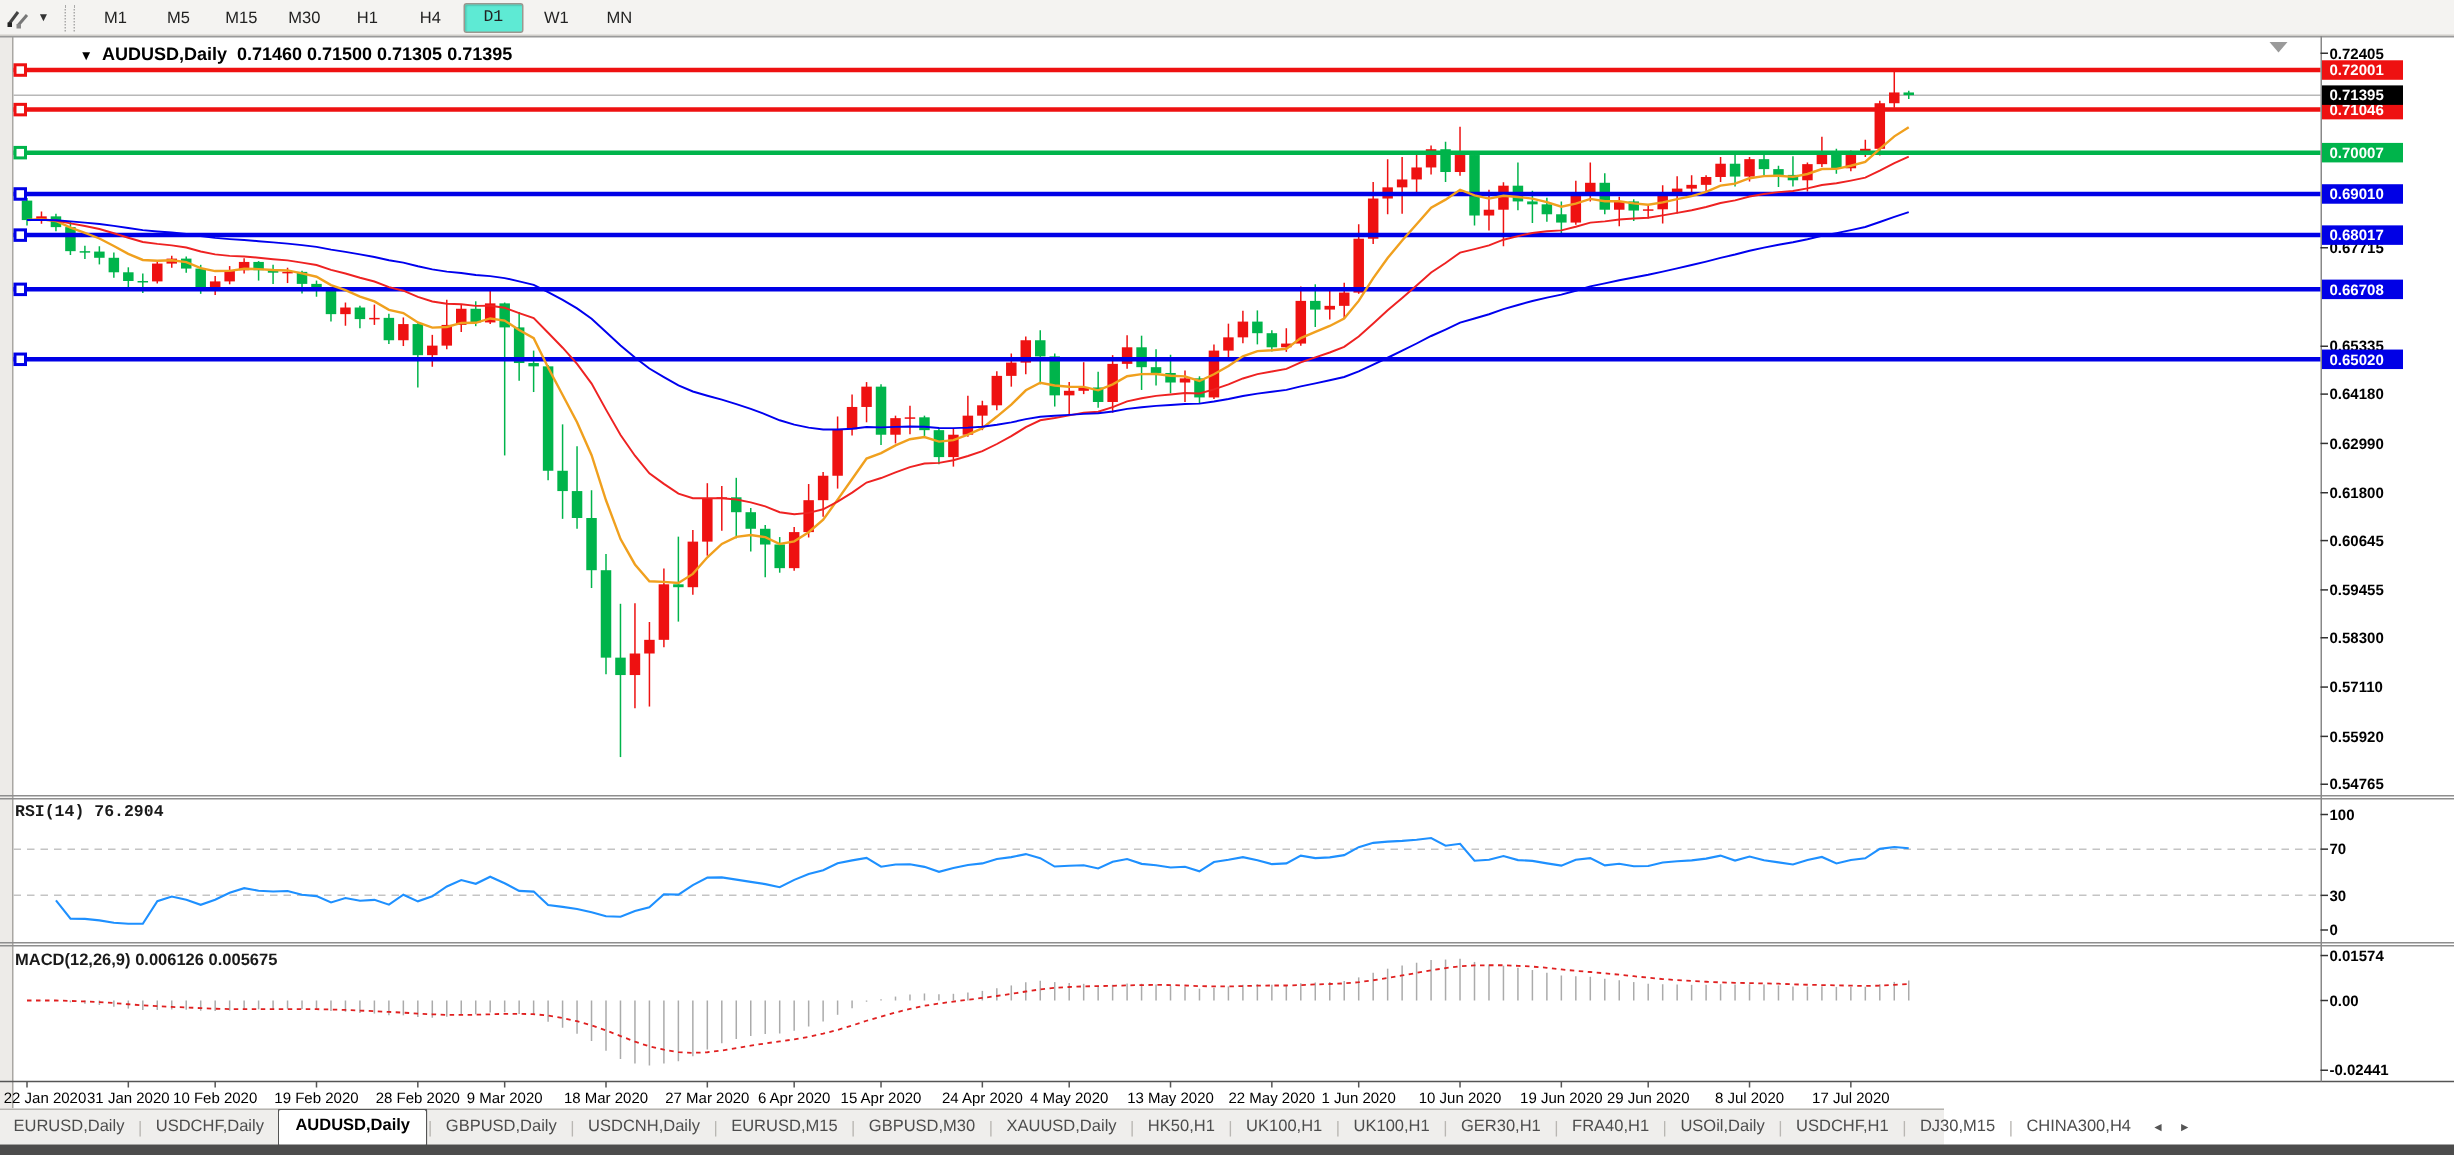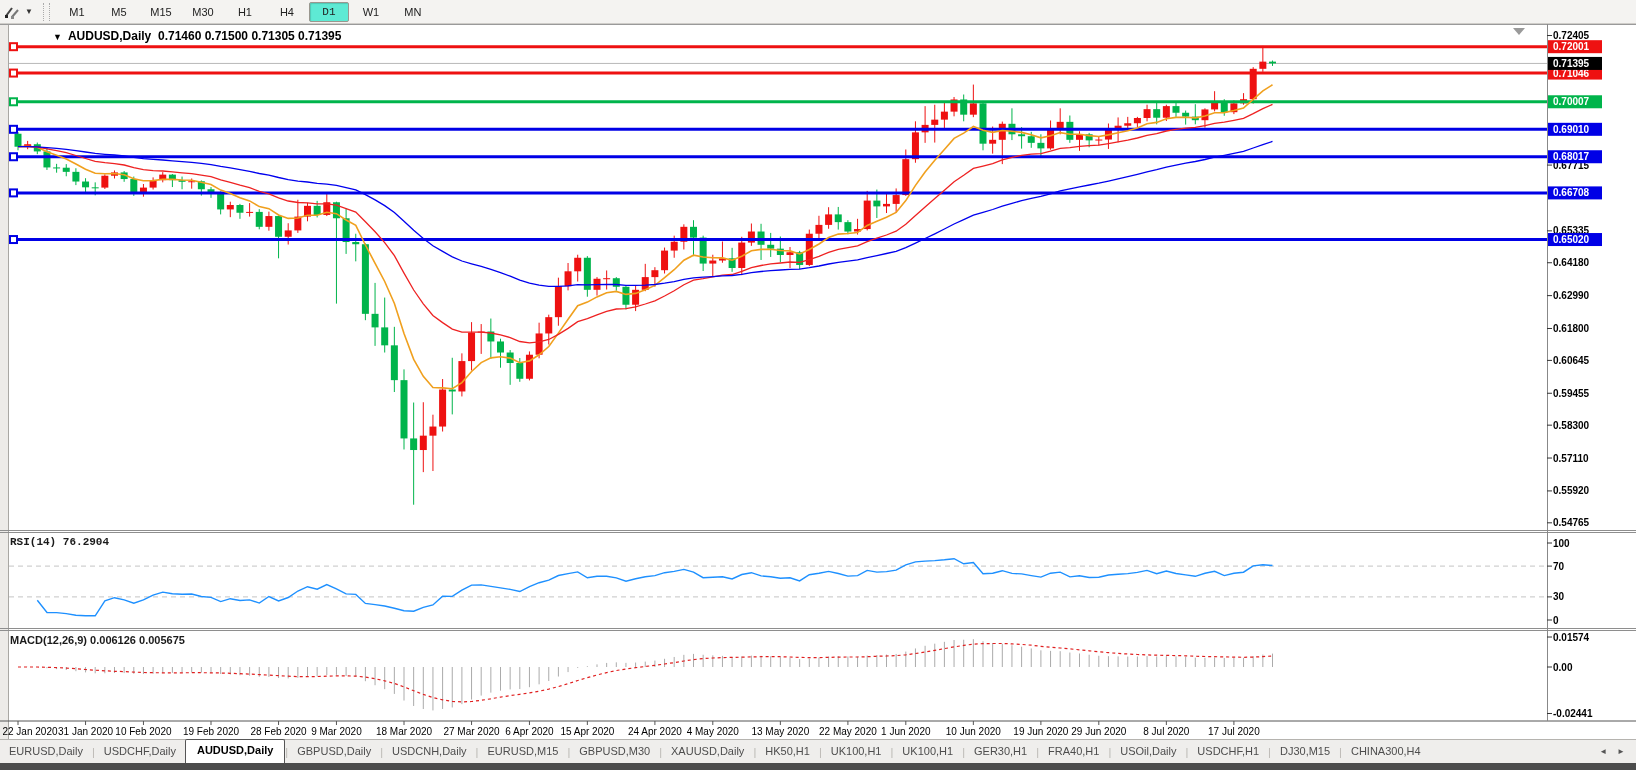--- a/index.html
+++ b/index.html
@@ -15,21 +15,21 @@
           border:1px solid transparent;border-radius:2px;cursor:default;line-height:14px;}
   .tf-btn.active{background:#5eead4;border:1px solid #9a978f;box-shadow:inset 1px 1px 1px rgba(0,0,0,.15);font-family:Liberation Mono, monospace;}
   
   .chart-window{position:absolute;left:0;top:24px;width:1636px;height:715px;background:#fff;}
   .chart-window svg{position:absolute;left:0;top:0;}
   .overlay{position:absolute;color:#000;white-space:nowrap;}
   .title-bar{left:10px;top:5px;font-size:12px;font-weight:bold;margin-left:43px;}
   .title-bar .tri{font-size:9px;margin-right:6px;}
   .ind-label{font-size:11px;font-weight:bold;color:#1a1a1a;}
   
-  .tabbar{position:absolute;left:0;top:739px;width:1636px;height:24px;background:#efeeec;
+  .tabbar{position:absolute;left:0;top:739px;width:1296px;height:24px;background:#efeeec;
           border-top:1px solid #b5b3af;display:flex;align-items:flex-end;box-sizing:border-box;}
   .tab{font-size:11px;color:#4d4d4d;padding:4px 9px 5px 9px;cursor:default;line-height:13px;}
   .tab.active{background:#fff;color:#000;font-weight:bold;border:1px solid #555;border-bottom:1px solid #fff;
               border-radius:2px 2px 0 0;margin-bottom:-1px;padding:4px 11px 6px 11px;}
   .tab-sep{color:#b9b7b3;font-size:11px;padding:4px 0 5px 0;}
   .tab-nav{margin-left:auto;display:flex;align-items:center;height:100%;padding-right:6px;}
   .tab-nav span{font-size:8px;color:#555;padding:0 5px;cursor:default;}
   .bottom-strip{position:absolute;left:0;top:763px;width:1636px;height:7px;background:#4c4c4c;}
 </style>
 </head>

